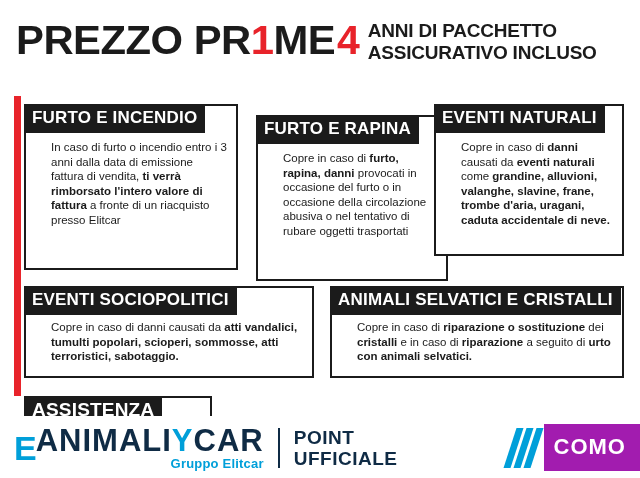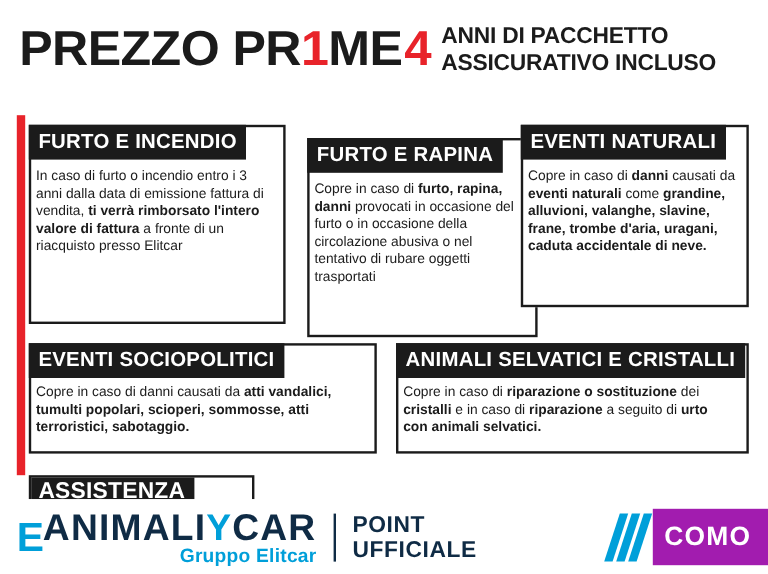--- a/index.html
+++ b/index.html
@@ -90,21 +90,21 @@
     white-space: nowrap;
     text-transform: uppercase;
     position: absolute;
     left: -2px;
     top: -2px;
   }
   .card-body {
     font-size: 11.5px;
     line-height: 14.5px;
     color: #1b1b1b;
-    padding: 8px 9px 8px 4px;
+    padding: 8px 9px 8px 25px;
   }
   .card-body b { font-weight: bold; }
 
   
   #card-furto-incendio { left: 24px;  top: 104px; width: 214px; height: 166px; }
   #card-furto-incendio .card-body { padding-top: 34px; }
 
   #card-furto-rapina { left: 228px; top: 115px; width: 192px; height: 166px; margin-left: 28px; }
   #card-furto-rapina .card-body { padding-top: 34px; }
 
@@ -166,21 +166,21 @@
   }
   .logo-word {
     font-size: 31px;
     font-weight: bold;
     color: #0f2b45;
     line-height: 34px;
     letter-spacing: 1px;
   }
   .logo-word .accent { color: #009fd9; }
   .logo-sub {
-    font-size: 16px;
+    font-size: 13px;
     font-weight: bold;
     color: #009fd9;
     text-align: right;
     margin-top: -2px;
     letter-spacing: 0.2px;
   }
 
   .divider-vert {
     width: 2px;
     height: 40px;

